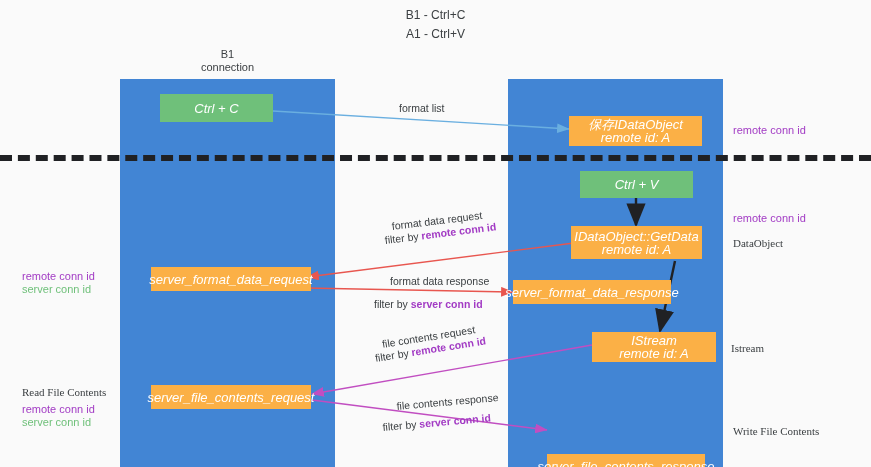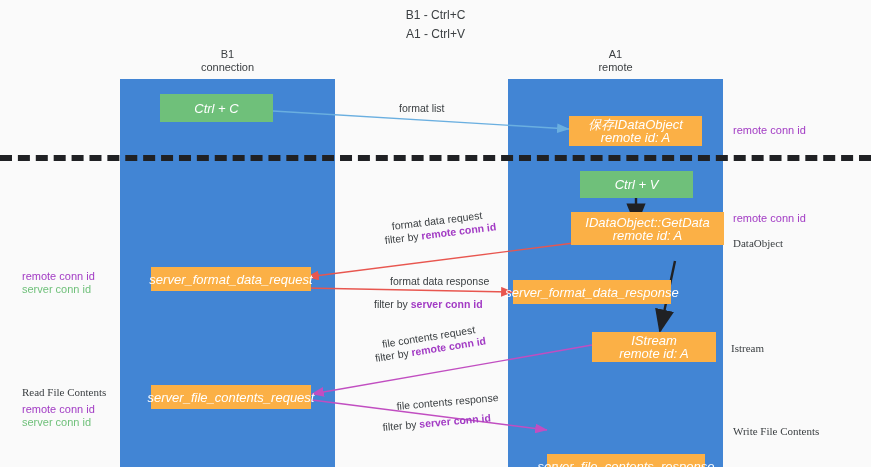--- a/index.html
+++ b/index.html
@@ -67,24 +67,20 @@
 
   <div class="title">
     <span>B1 - Ctrl+C</span><br>
     <span>A1 - Ctrl+V</span>
   </div>
 
   <div class="lane-head head-b1">
     <span class="l1">B1</span>
     <span class="l2">connection</span>
   </div>
-  <div class="lane-head head-a1">
-    <span class="l1">A1</span>
-    <span class="l2">remote</span>
-  </div>
 
   <div class="lane lane-b1"></div>
   <div class="lane lane-a1"></div>
 
   <svg class="arrows" viewBox="0 0 871 467">
     <defs>
       <marker id="ah-blue" markerWidth="9" markerHeight="7" refX="8.5" refY="3.5" orient="auto">
         <polygon points="0,0 9,3.5 0,7" fill="#6aafe0"></polygon>
       </marker>
       <marker id="ah-red" markerWidth="9" markerHeight="7" refX="8.5" refY="3.5" orient="auto">
@@ -119,21 +115,21 @@
 
   <div class="node orange" style="left:569px;top:116px;width:133px;height:30px;">
     <span>保存IDataObject</span>
     <span class="sub">remote id: A</span>
   </div>
 
   <div class="node green" style="left:580px;top:171px;width:113px;height:27px;">
     <span>Ctrl + V</span>
   </div>
 
-  <div class="node orange" style="left:571px;top:212px;width:153px;height:33px;">
+  <div class="node orange" style="left:571px;top:226px;width:131px;height:33px;">
     <span>IDataObject::GetData</span>
     <span class="sub">remote id: A</span>
   </div>
 
   <div class="node orange" style="left:151px;top:267px;width:160px;height:24px;align-items:center;">
     <span>server_format_data_request</span>
   </div>
 
   <div class="node orange" style="left:513px;top:280px;width:158px;height:24px;">
     <span>server_format_data_response</span>

